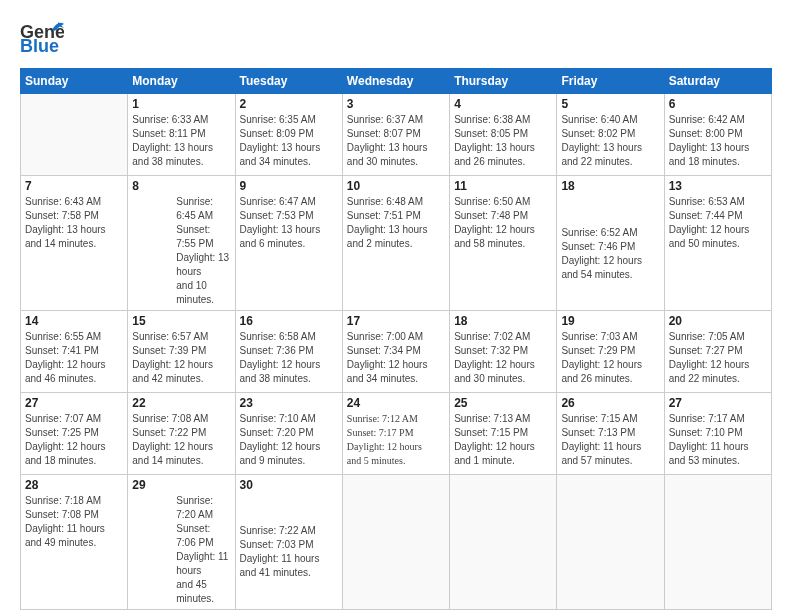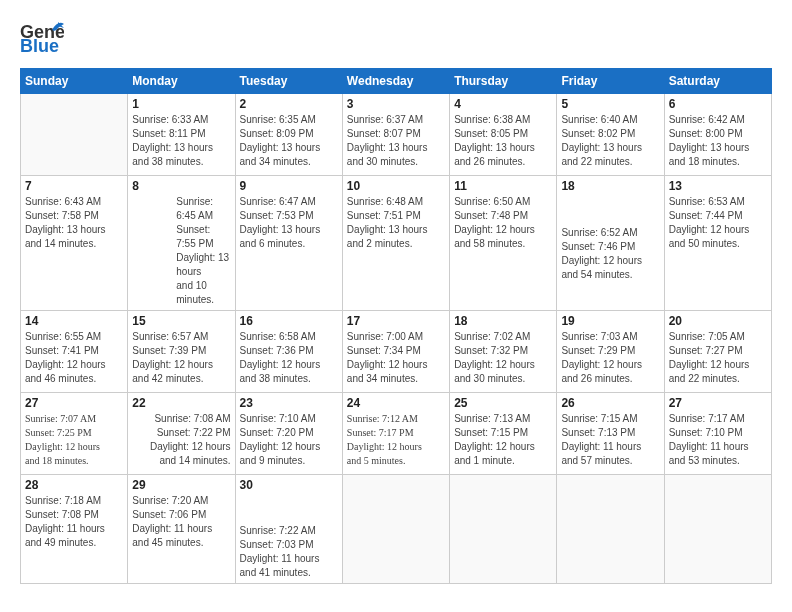--- a/index.html
+++ b/index.html
@@ -262,28 +262,28 @@
             <span class="day-num">20</span>
             <div class="day-info" style="white-space: pre-line;">Sunrise: 7:05 AM
 Sunset: 7:27 PM
 Daylight: 12 hours
 and 22 minutes.</div>
           </td>
         </tr>
         <tr>
           <td>
             <span class="day-num">27</span>
-            <div class="day-info" style="white-space: pre-line; font-family: Liberation Serif, serif;">Sunrise: 7:07 AM
+            <div class="day-info" style="white-space: pre-line;">Sunrise: 7:07 AM
 Sunset: 7:25 PM
 Daylight: 12 hours
 and 18 minutes.</div>
           </td>
           <td>
             <span class="day-num">22</span>
-            <div class="day-info" style="white-space: pre-line; text-align: right;">Sunrise: 7:08 AM
+            <div class="day-info" style="white-space: pre-line;">Sunrise: 7:08 AM
 Sunset: 7:22 PM
 Daylight: 12 hours
 and 14 minutes.</div>
           </td>
           <td>
             <span class="day-num">23</span>
             <div class="day-info" style="white-space: pre-line;">Sunrise: 7:10 AM
 Sunset: 7:20 PM
 Daylight: 12 hours
 and 9 minutes.</div>
@@ -320,21 +320,21 @@
         <tr>
           <td>
             <span class="day-num">28</span>
             <div class="day-info" style="white-space: pre-line;">Sunrise: 7:18 AM
 Sunset: 7:08 PM
 Daylight: 11 hours
 and 49 minutes.</div>
           </td>
           <td>
             <span class="day-num">29</span>
-            <div class="day-info" style="white-space: pre-line;">Sunrise: 7:20 AM
+            <div class="day-info" style="white-space: pre-line; margin-left: 44px;">Sunrise: 7:20 AM
 Sunset: 7:06 PM
 Daylight: 11 hours
 and 45 minutes.</div>
           </td>
           <td>
             <span class="day-num">30</span>
             <div class="day-info" style="white-space: pre-line; margin-top: 32px;">Sunrise: 7:22 AM
 Sunset: 7:03 PM
 Daylight: 11 hours
 and 41 minutes.</div>

